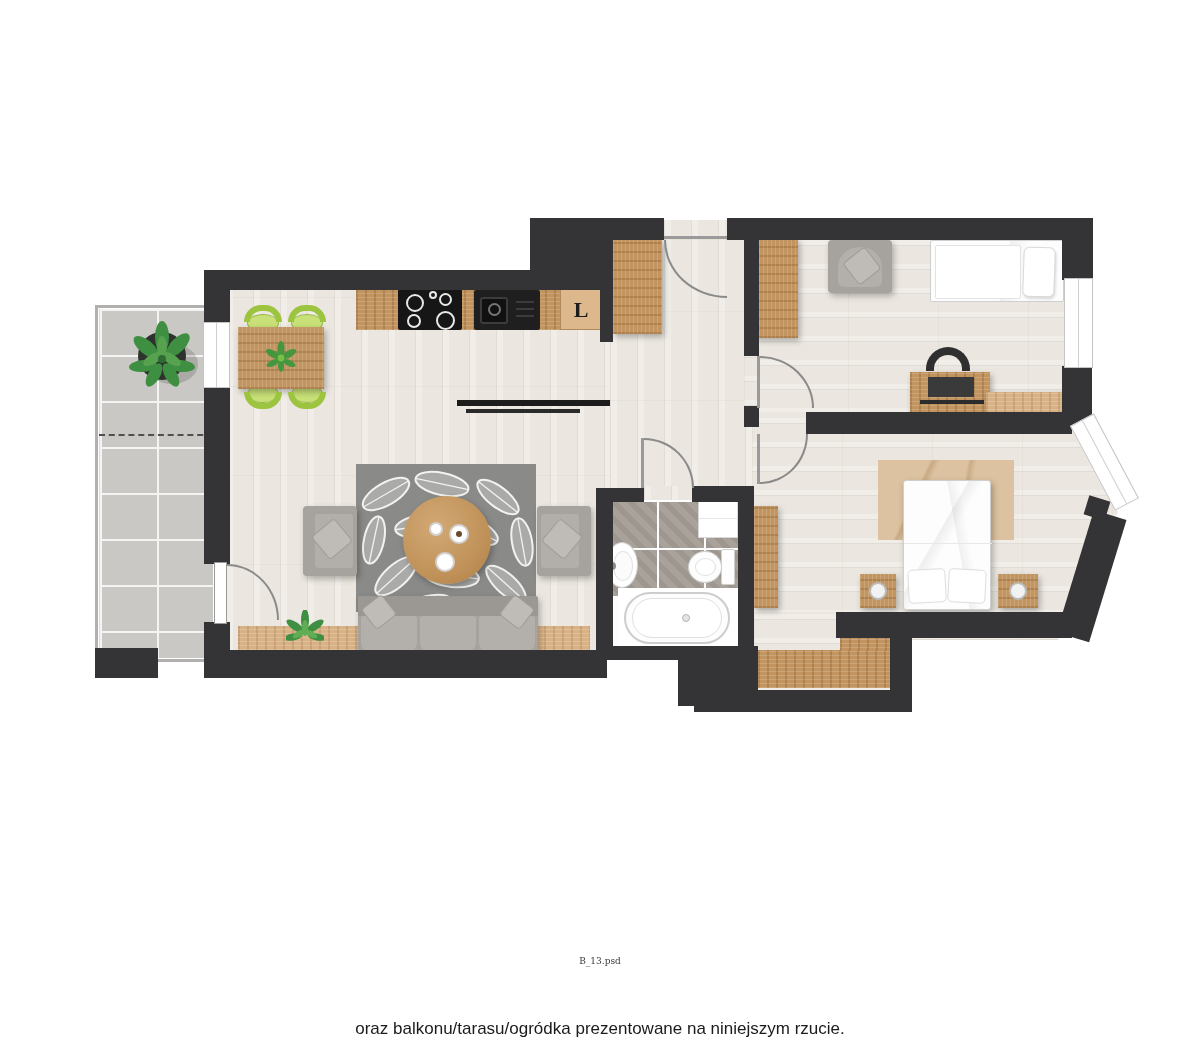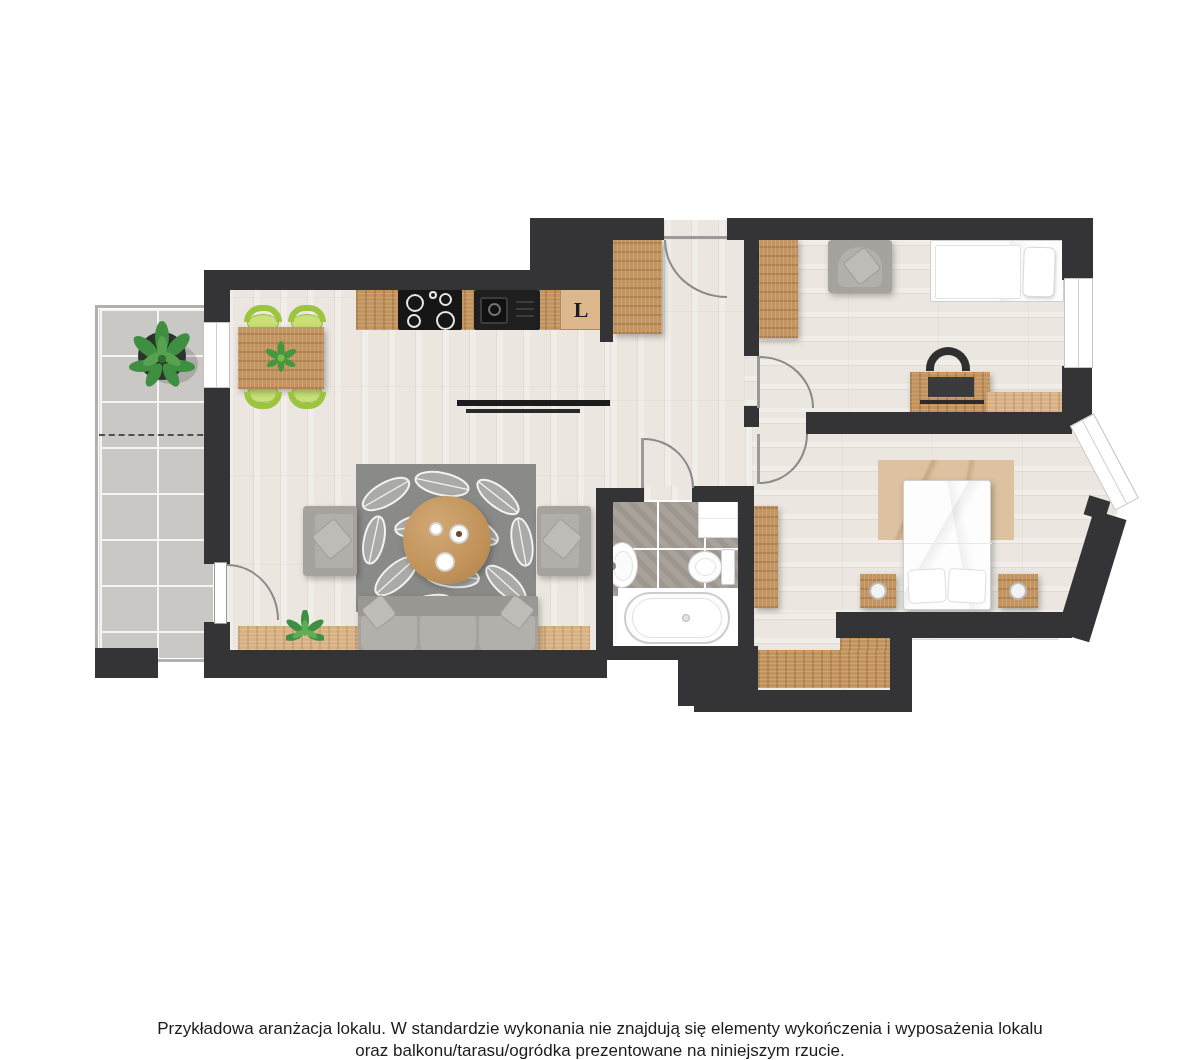--- a/index.html
+++ b/index.html
@@ -368,18 +368,18 @@
     <div class="arc arc-tr" style="left:227px;top:564px;width:52px;height:56px"></div>
     <div class="leafline" style="left:641px;top:438px;width:3px;height:50px"></div>
     <div class="arc arc-tr" style="left:644px;top:438px;width:50px;height:50px"></div>
     <div class="leafline" style="left:757px;top:356px;width:3px;height:52px"></div>
     <div class="arc arc-tr" style="left:760px;top:356px;width:54px;height:52px"></div>
     <div class="leafline" style="left:757px;top:434px;width:3px;height:50px"></div>
     <div class="arc arc-br" style="left:760px;top:434px;width:48px;height:50px"></div>
   </div>
 
   
+  <div class="footer-filename">B_13.psd</div>
   <div class="footer-disclaimer">
-    <div>Przykładowa aranżacja lokalu. W standardzie wykonania nie znajdują się elementy wykończenia i wyposażenia lokalu</div>
     <div>oraz balkonu/tarasu/ogródka prezentowane na niniejszym rzucie.</div>
   </div>
 
 </div>
 
 </body></html>

